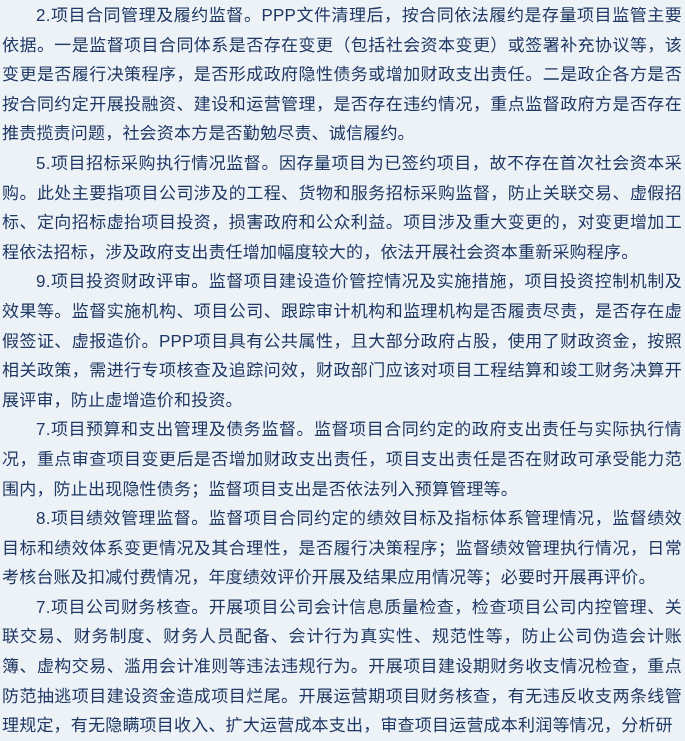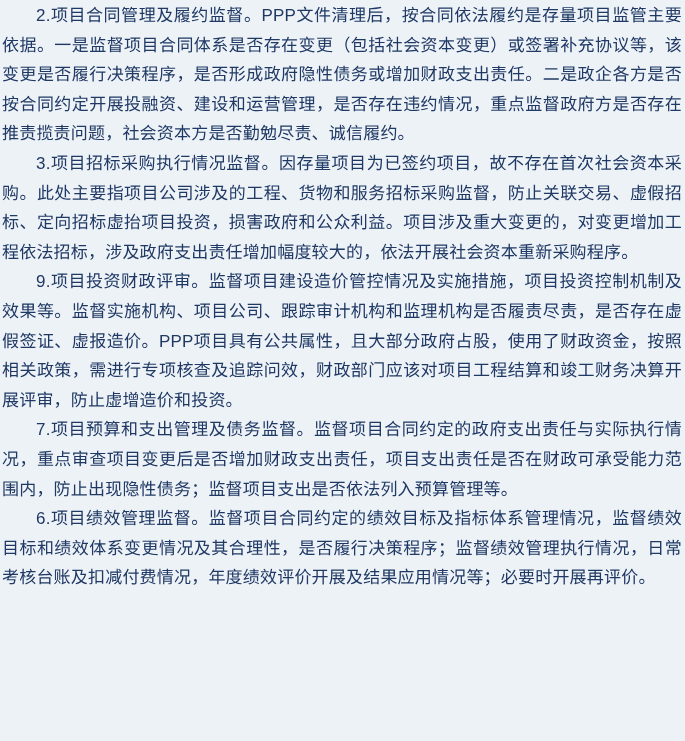--- a/index.html
+++ b/index.html
@@ -31,17 +31,18 @@
     letter-spacing: 0.2px;
     word-break: break-all;
     overflow-wrap: break-word;
   }
 </style>
 </head>
 <body>
 
 <div class="document-page">
   <p>2.项目合同管理及履约监督。PPP文件清理后，按合同依法履约是存量项目监管主要依据。一是监督项目合同体系是否存在变更（包括社会资本变更）或签署补充协议等，该变更是否履行决策程序，是否形成政府隐性债务或增加财政支出责任。二是政企各方是否按合同约定开展投融资、建设和运营管理，是否存在违约情况，重点监督政府方是否存在推责揽责问题，社会资本方是否勤勉尽责、诚信履约。</p>
-  <p>3.项目招标采购执行情况监督。因存量项目为已签约项目，故不存在首次社会资本采购。此处主要指项目公司涉及的工程、货物和服务招标采购监督，防止关联交易、虚假招标、定向招标虚抬项目投资，损害政府和公众利益。项目涉及重大变更的，对变更增加工程依法招标，涉及政府支出责任增加幅度较大的，依法开展社会资本重新采购程序。</p>
+  <p>5.项目招标采购执行情况监督。因存量项目为已签约项目，故不存在首次社会资本采购。此处主要指项目公司涉及的工程、货物和服务招标采购监督，防止关联交易、虚假招标、定向招标虚抬项目投资，损害政府和公众利益。项目涉及重大变更的，对变更增加工程依法招标，涉及政府支出责任增加幅度较大的，依法开展社会资本重新采购程序。</p>
   <p>9.项目投资财政评审。监督项目建设造价管控情况及实施措施，项目投资控制机制及效果等。监督实施机构、项目公司、跟踪审计机构和监理机构是否履责尽责，是否存在虚假签证、虚报造价。PPP项目具有公共属性，且大部分政府占股，使用了财政资金，按照相关政策，需进行专项核查及追踪问效，财政部门应该对项目工程结算和竣工财务决算开展评审，防止虚增造价和投资。</p>
   <p>7.项目预算和支出管理及债务监督。监督项目合同约定的政府支出责任与实际执行情况，重点审查项目变更后是否增加财政支出责任，项目支出责任是否在财政可承受能力范围内，防止出现隐性债务；监督项目支出是否依法列入预算管理等。</p>
-  <p>6.项目绩效管理监督。监督项目合同约定的绩效目标及指标体系管理情况，监督绩效目标和绩效体系变更情况及其合理性，是否履行决策程序；监督绩效管理执行情况，日常考核台账及扣减付费情况，年度绩效评价开展及结果应用情况等；必要时开展再评价。</p>
+  <p>8.项目绩效管理监督。监督项目合同约定的绩效目标及指标体系管理情况，监督绩效目标和绩效体系变更情况及其合理性，是否履行决策程序；监督绩效管理执行情况，日常考核台账及扣减付费情况，年度绩效评价开展及结果应用情况等；必要时开展再评价。</p>
+  <p>7.项目公司财务核查。开展项目公司会计信息质量检查，检查项目公司内控管理、关联交易、财务制度、财务人员配备、会计行为真实性、规范性等，防止公司伪造会计账簿、虚构交易、滥用会计准则等违法违规行为。开展项目建设期财务收支情况检查，重点防范抽逃项目建设资金造成项目烂尾。开展运营期项目财务核查，有无违反收支两条线管理规定，有无隐瞒项目收入、扩大运营成本支出，审查项目运营成本利润等情况，分析研</p>
 </div>
 
 </body></html>

